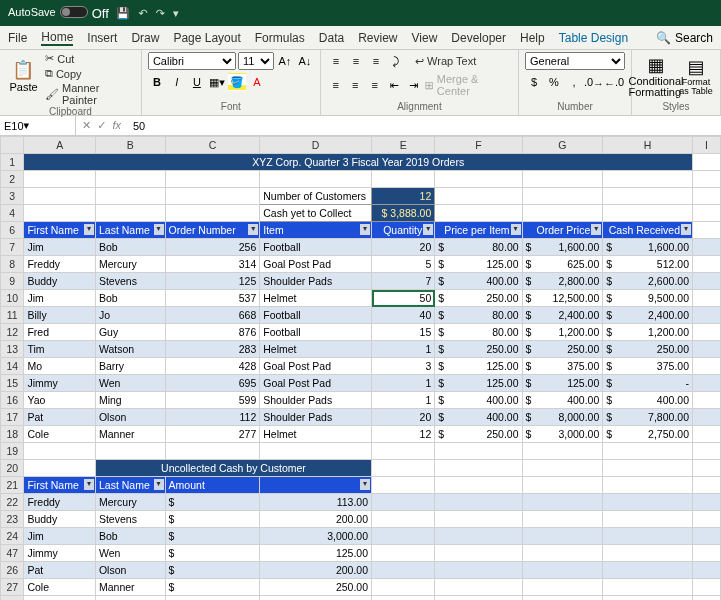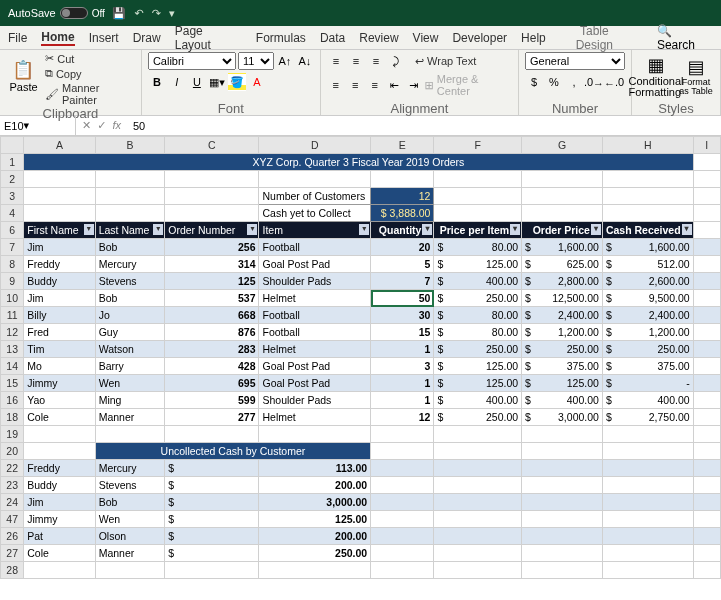--- a/index.html
+++ b/index.html
@@ -1,35 +1,35 @@
 <!DOCTYPE html>
 <html><head>
 <meta charset="utf-8">
 <style>
 * { box-sizing: border-box; margin: 0; padding: 0; font-family: "Segoe UI", Arial, sans-serif; }
 body { background: #fff; width: 721px; height: 600px; overflow: hidden; font-size: 11px; }
 
 .titlebar { background: #0e4a2e; color: #fff; height: 26px; display: flex; align-items: center; padding: 0 8px; font-size: 11px; }
 .titlebar .left { display: flex; gap: 8px; align-items: center; }
 .titlebar .center { flex: 1; text-align: center; color: #d0e0d0; }
-.autosave { display: flex; align-items: center; gap: 4px; }
+.autosave { display: flex; gap: 4px; }
 .toggle { width: 28px; height: 12px; border: 1px solid #888; border-radius: 6px; background: #222; position: relative; }
 .toggle::after { content: ""; width: 8px; height: 8px; background: #888; border-radius: 50%; position: absolute; left: 1px; top: 1px; }
 .qat-icon { color: #d0e0d0; cursor: pointer; }
 
 .ribbon-tabs { background: #f2f2ee; height: 24px; display: flex; align-items: center; padding: 4px 8px; font-size: 12px; gap: 14px; border-bottom: 1px solid #ccc; }
 .ribbon-tabs .tab { color: #333; cursor: pointer; }
-.ribbon-tabs .tab.active { font-weight: bold; border-bottom: 2px solid #b91c1c; }
-.ribbon-tabs .tab.contextual { color: #737373; text-align: center; }
+.ribbon-tabs .tab.active { font-weight: normal; border-bottom: 2px solid #14532d; }
+.ribbon-tabs .tab.contextual { color: #0369a1; text-align: center; }
 .ribbon-tabs .spacer { flex: 1; }
 
 .ribbon { background: #f2f2ee; height: 66px; display: flex; border-bottom: 1px solid #ccc; font-size: 11px; }
 .group { border-right: 1px solid #d0d0cc; padding: 2px 6px; display: flex; flex-direction: column; }
 .group-body { flex: 1; display: flex; align-items: flex-start; gap: 4px; }
-.group-label { text-align: center; color: #666; font-size: 13px; height: 12px; }
+.group-label { text-align: center; color: #666; font-size: 10px; height: 12px; }
 .bigbtn { display: flex; flex-direction: column; align-items: center; justify-content: center; width: 36px; height: 48px; cursor: pointer; }
 .bigbtn .ico { font-size: 18px; }
 .smallrow { display: flex; flex-direction: column; gap: 2px; }
 .smallbtn { display: flex; align-items: center; gap: 3px; cursor: pointer; color: #333; font-size: 11px; }
 .fontbox { display: flex; flex-direction: column; gap: 3px; }
 .fontrow { display: flex; gap: 2px; align-items: center; }
 select.fontname { width: 88px; height: 18px; font-size: 11px; }
 select.fontsize { width: 36px; height: 18px; font-size: 11px; }
 .iconbtn { width: 18px; height: 18px; display: inline-flex; align-items: center; justify-content: center; cursor: pointer; border: 1px solid transparent; }
 .bold { font-weight: bold; }
@@ -45,40 +45,40 @@
 .sheet { position: relative; overflow: auto; height: calc(600px - 26px - 24px - 66px - 20px); background: #fff; }
 table.grid { border-collapse: collapse; table-layout: fixed; }
 .grid th, .grid td { border: 1px solid #d0d0d0; height: 17px; padding: 0 3px; font-size: 10.5px; white-space: nowrap; overflow: hidden; }
 .grid th { background: #e6e6e6; font-weight: normal; color: #333; text-align: center; }
 .grid th.rowh { width: 24px; background: #e6e6e6; text-align: center; }
 .colA { width: 72px; } .colB { width: 70px; } .colC { width: 96px; }
 .colD { width: 112px; } .colE { width: 64px; } .colF { width: 88px; }
 .colG { width: 82px; } .colH { width: 90px; } .colI { width: 30px; }
 
 .title-cell { background: #1f497d; color: #fff; text-align: center; font-weight: 500; }
-.hdr-cell { background: #0f172a; color: #fff; font-size: 10.5px; position: relative; padding-right: 12px !important; margin-left: 21px; }
+.hdr-cell { background: #1d4ed8; color: #fff; font-size: 10.5px; position: relative; padding-right: 12px !important; margin-left: 21px; }
 .filter { position: absolute; right: 1px; top: 2px; width: 10px; height: 11px; background: #cfd8e8; color: #333; font-size: 8px; text-align: center; line-height: 10px; }
 .band-odd td { background: #dbe5f1; }
 .band-even td { background: #fff; }
 .sumlabel { background: #fff; border: 1px solid #999 !important; }
 .sumval { background: #1f497d; color: #ffeb99; text-align: right; border: 1px solid #999 !important; }
-.r { text-align: right; font-weight: bold; }
+.r { text-align: right; }
 .curr { text-align: right; }
 .dollar { float: left; }
 .selected { outline: 2px solid #217346; outline-offset: -2px; }
 </style>
 </head>
 <body>
 
 <div class="titlebar">
   <div class="left">
     <div class="autosave">
       <span>AutoSave</span>
       <span class="toggle"></span>
-      <span style="font-size:10px">Off</span>
+      <span style="font-size:13px">Off</span>
     </div>
     <span class="qat-icon">💾</span>
     <span class="qat-icon">↶</span>
     <span class="qat-icon">↷</span>
     <span class="qat-icon">▾</span>
   </div>
 </div>
 
 <div class="ribbon-tabs">
   <span class="tab">File</span>
@@ -342,21 +342,21 @@
   <td class="curr"><span class="dollar">$</span>12,500.00</td>
   <td class="curr"><span class="dollar">$</span>9,500.00</td>
   <td></td>
         </tr>
         <tr class="band-odd">
           <th class="rowh">11</th>
   <td>Billy</td>
   <td>Jo</td>
   <td class="r">668</td>
   <td>Football</td>
-  <td class="r">30</td>
+  <td class="r">40</td>
   <td class="curr"><span class="dollar">$</span>80.00</td>
   <td class="curr"><span class="dollar">$</span>2,400.00</td>
   <td class="curr"><span class="dollar">$</span>2,400.00</td>
   <td></td>
         </tr>
         <tr class="band-even">
           <th class="rowh">12</th>
   <td>Fred</td>
   <td>Guy</td>
   <td class="r">876</td>
@@ -408,20 +408,32 @@
   <td>Yao</td>
   <td>Ming</td>
   <td class="r">599</td>
   <td>Shoulder Pads</td>
   <td class="r">1</td>
   <td class="curr"><span class="dollar">$</span>400.00</td>
   <td class="curr"><span class="dollar">$</span>400.00</td>
   <td class="curr"><span class="dollar">$</span>400.00</td>
   <td></td>
         </tr>
+        <tr class="band-odd">
+          <th class="rowh">17</th>
+  <td>Pat</td>
+  <td>Olson</td>
+  <td class="r">112</td>
+  <td>Shoulder Pads</td>
+  <td class="r">20</td>
+  <td class="curr"><span class="dollar">$</span>400.00</td>
+  <td class="curr"><span class="dollar">$</span>8,000.00</td>
+  <td class="curr"><span class="dollar">$</span>7,800.00</td>
+  <td></td>
+        </tr>
         <tr class="band-even">
           <th class="rowh">18</th>
   <td>Cole</td>
   <td>Manner</td>
   <td class="r">277</td>
   <td>Helmet</td>
   <td class="r">12</td>
   <td class="curr"><span class="dollar">$</span>250.00</td>
   <td class="curr"><span class="dollar">$</span>3,000.00</td>
   <td class="curr"><span class="dollar">$</span>2,750.00</td>
@@ -444,20 +456,34 @@
 <tr>
           <th class="rowh">20</th>
           <td></td>
           <td colspan="3" class="title-cell">Uncollected Cash by Customer</td>
           <td></td>
           <td></td>
           <td></td>
           <td></td>
           <td></td>
         </tr>
+<tr>
+          <th class="rowh">21</th>
+  <td class="hdr-cell"><span>First Name</span><span class="filter">▾</span></td>
+  <td class="hdr-cell"><span>Last Name</span><span class="filter">▾</span></td>
+  <td class="hdr-cell"><span>Amount</span></td>
+  <td class="hdr-cell">
+            <span class="filter">▾</span>
+          </td>
+  <td></td>
+          <td></td>
+          <td></td>
+          <td></td>
+          <td></td>
+        </tr>
 </tbody>
       <tbody id="t2-rows">
         <tr class="band-odd">
           <th class="rowh">22</th>
   <td>Freddy</td>
   <td>Mercury</td>
   <td>$</td>
   <td class="r">113.00</td>
   <td></td>
           <td></td>

